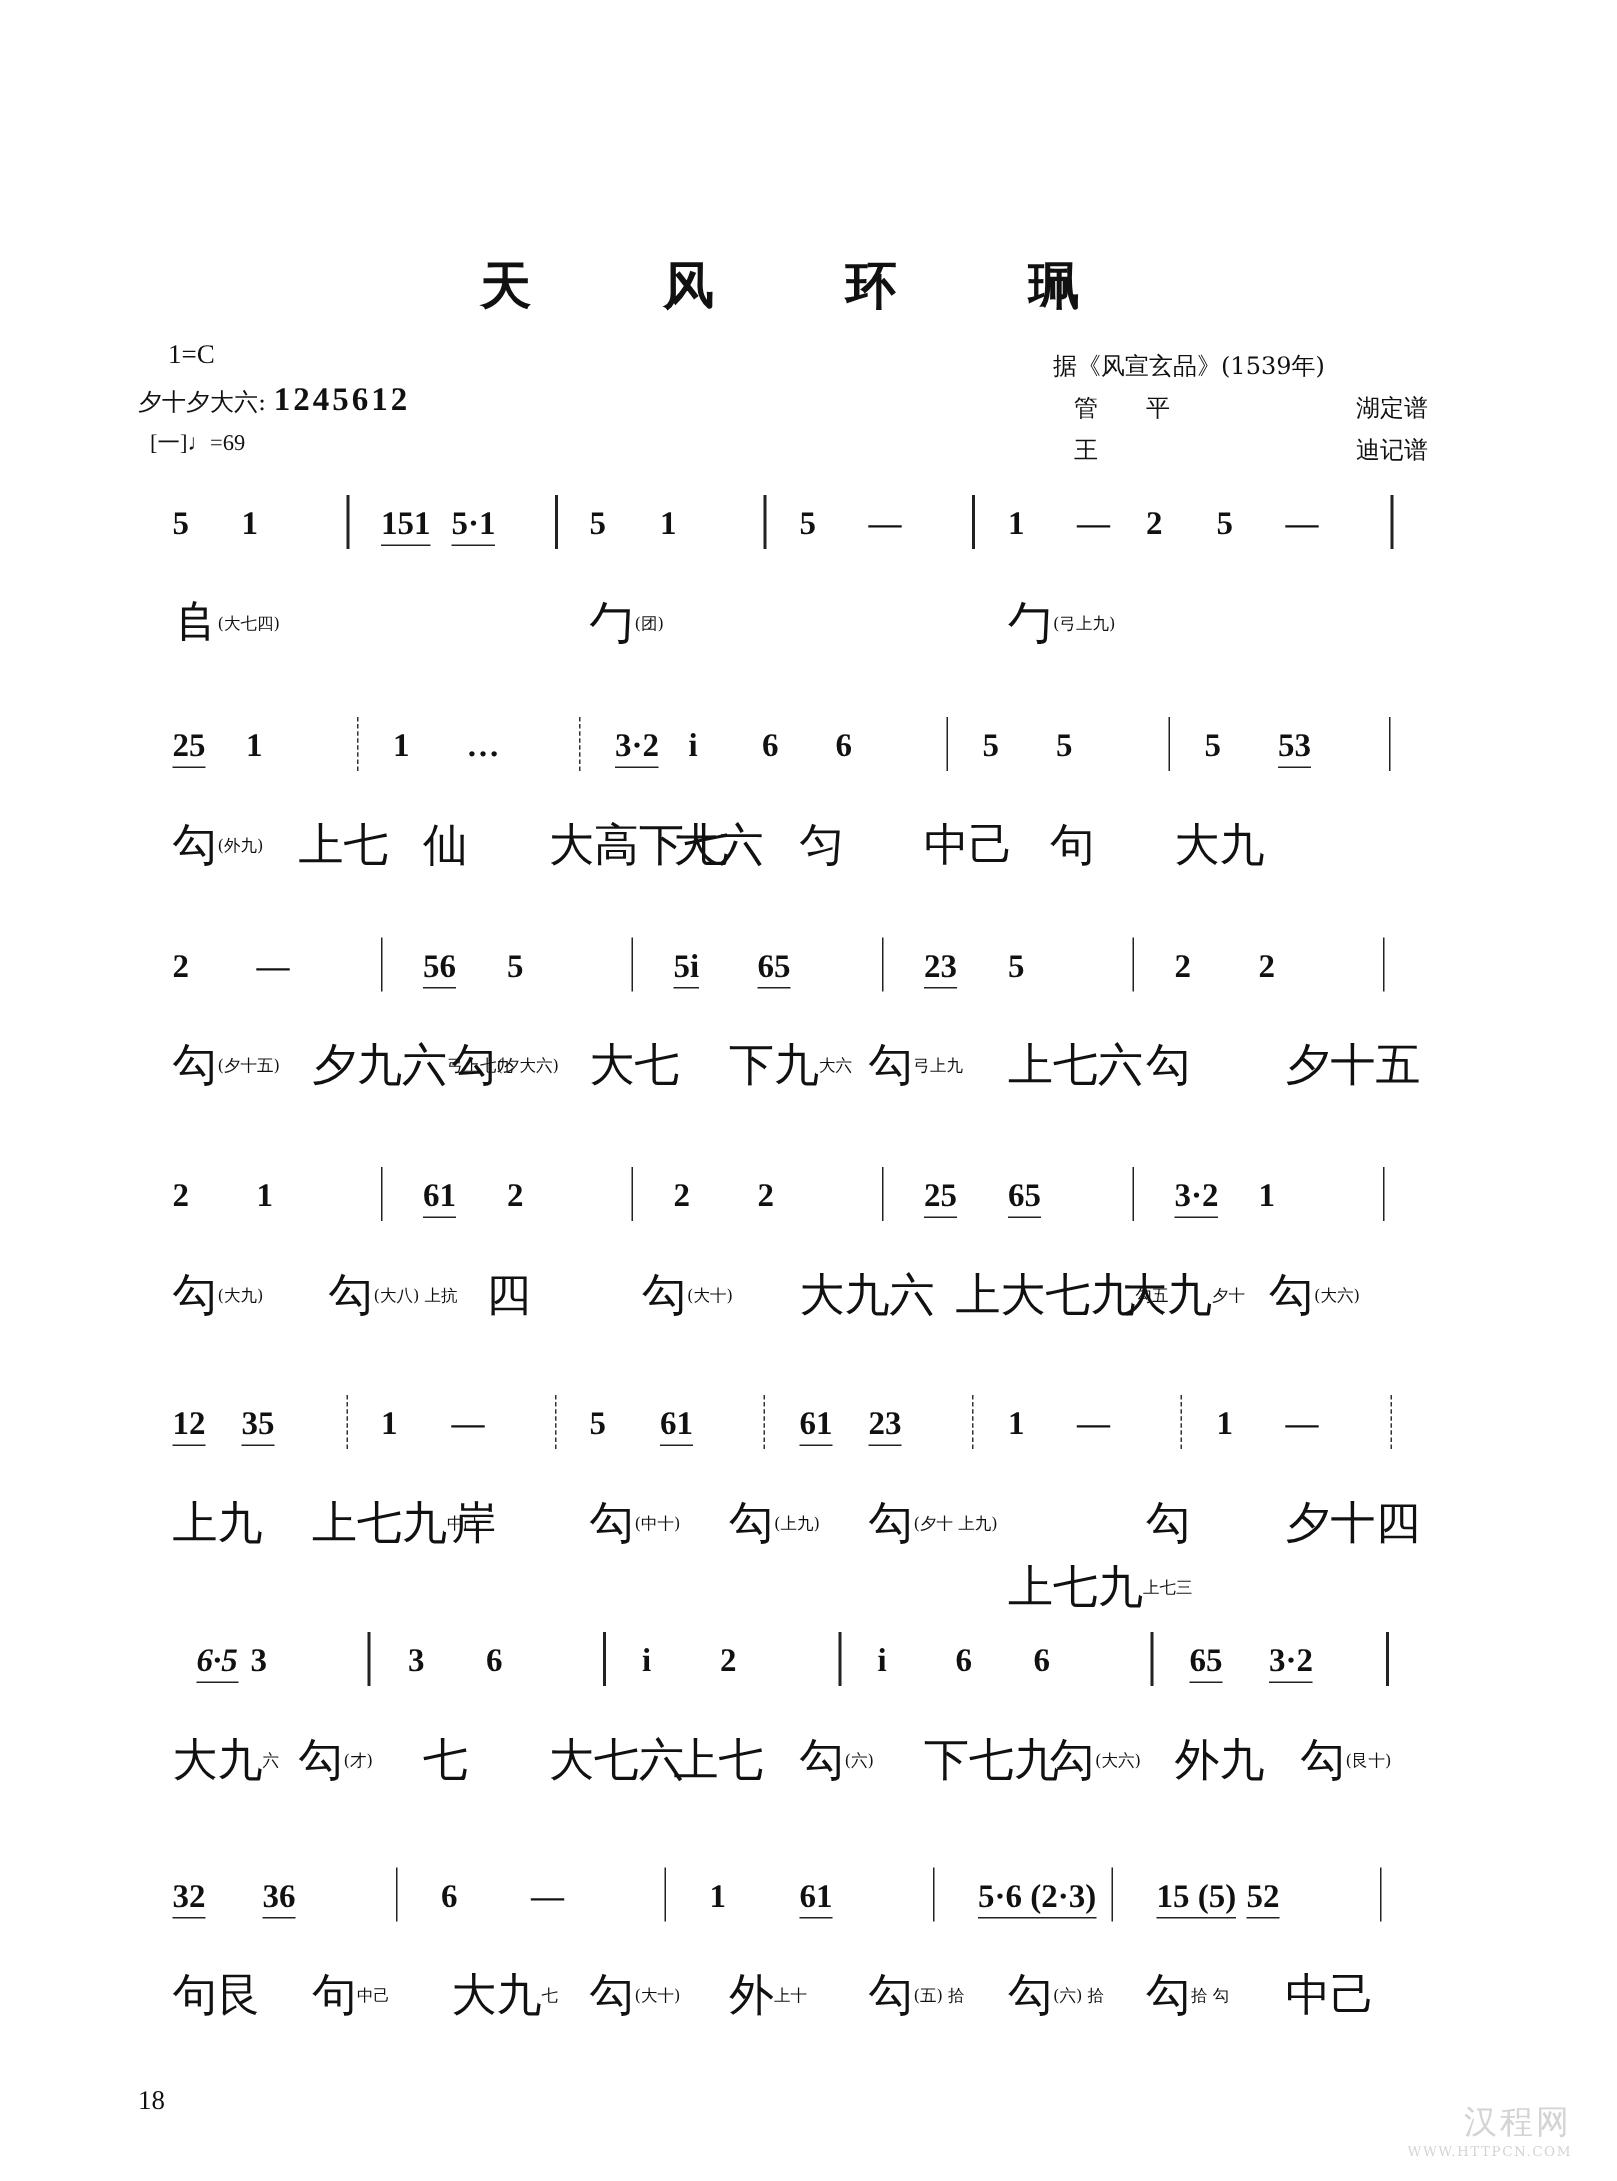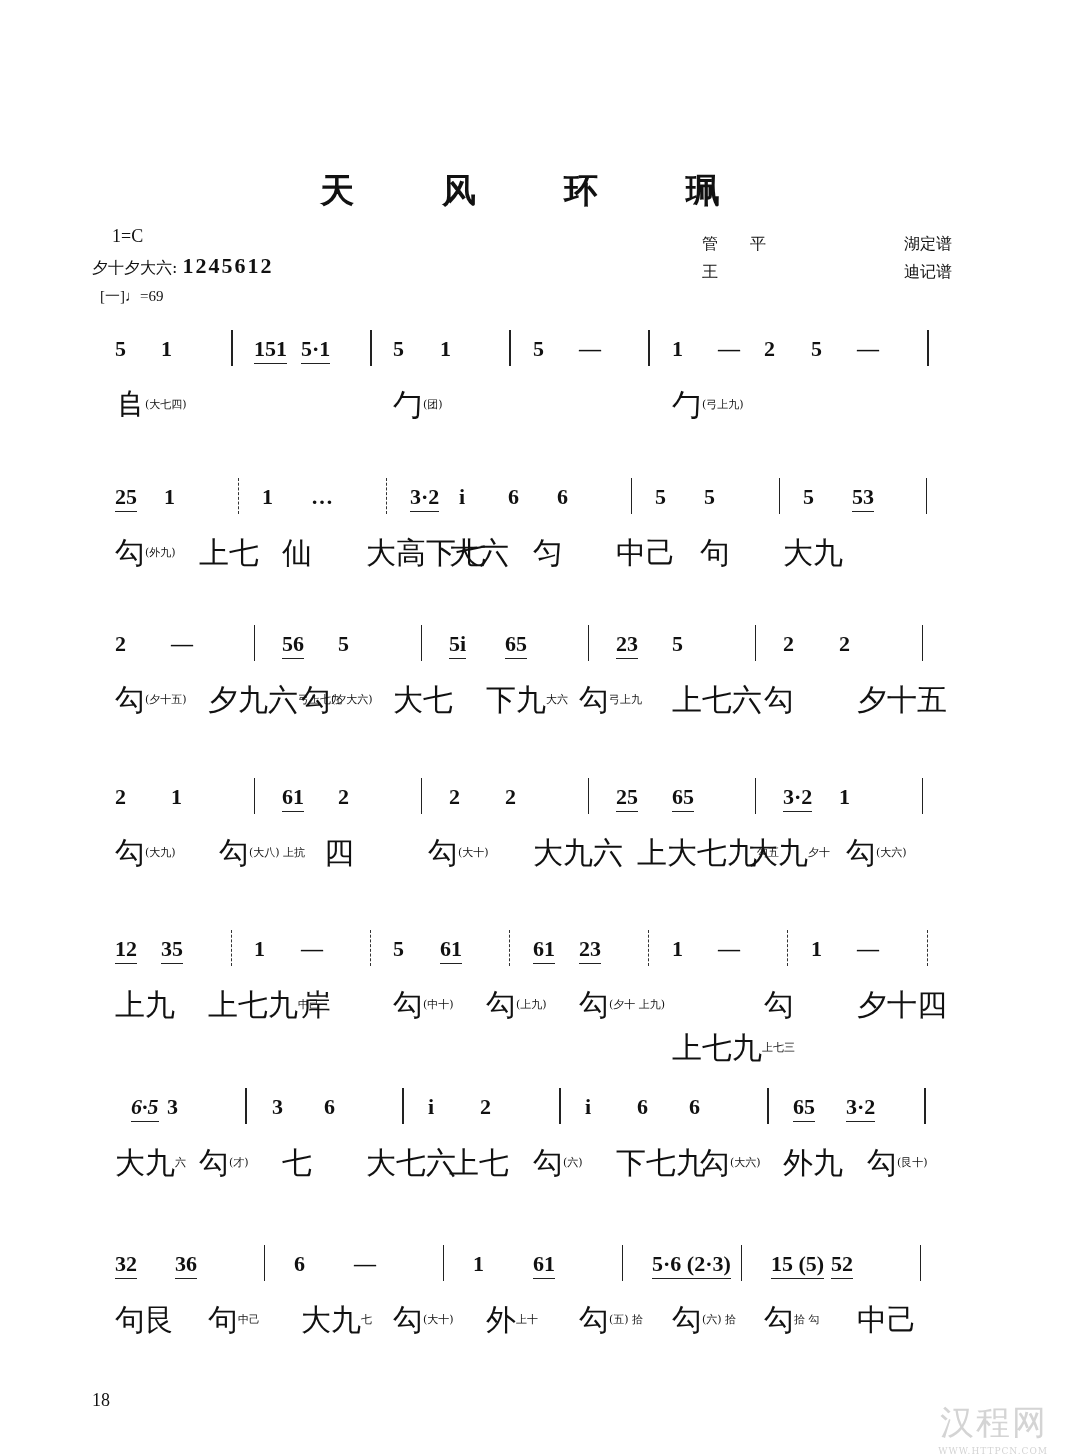--- a/index.html
+++ b/index.html
@@ -5,51 +5,52 @@
   html, body { margin:0; padding:0; background:#ffffff; }
   body { width:1078px; height:1454px; position:relative; overflow:hidden;
          font-family:"DejaVu Serif", serif; color:#111; }
   .title { position:absolute; top:168px; left:0; width:1078px; text-align:center;
            font-size:34px; font-weight:bold; letter-spacing:38px; font-family:"DejaVu Serif", serif; }
   .meta-left { position:absolute; left:92px; top:222px; font-size:16px; line-height:29px; }
   .meta-left .key { padding-left:20px; font-family:"Liberation Serif", serif; font-size:18px; }
   .tuning-notes { font-family:"Liberation Serif", serif; font-weight:bold; font-size:22px; letter-spacing:2px; position:relative; }
   .tempo { padding-left:8px; font-family:"Liberation Serif", serif; font-size:15px; }
   .meta-right { position:absolute; right:126px; top:230px; width:250px; font-size:16px; line-height:28px; }
-  .meta-right .row { display:flex; justify-content:space-between; }
+  .meta-right .row { display:flex; justify-content:space-between;margin-left:14px; }
   .system { position:absolute; left:115px; width:840px; }
   .notes-row { position:relative; height:40px; display:flex; align-items:center;
                font-family:"Liberation Serif", serif; font-weight:bold; font-size:22px; }
   .tok { position:absolute; top:6px; white-space:nowrap; }
   .tok.ul { border-bottom:1.5px solid #222; padding-bottom:1px; }
   .bar { position:absolute; top:0; width:1.5px; height:36px; background:#222; }
   .bar.dashed { background:none; border-left:1.5px dashed #333; }
   .tab-row { position:relative; height:60px; margin-top:18px; font-family:"DejaVu Serif", serif; }
-  .tab { position:absolute; top:0; font-size:30px; line-height:34px;text-align:center; }
+  .tab { position:absolute; top:0; font-size:30px; line-height:56px;text-align:center; }
   .tab small { font-size:11px; vertical-align:bottom; }
   .page-no { position:absolute; left:92px; top:1390px; font-size:18px; font-family:"Liberation Serif", serif; }
   .watermark { position:absolute; right:30px; top:1400px; color:#d4d4d4; text-align:right; }
-  .watermark .wm-title { font-size:34px; letter-spacing:2px; }
+  .watermark .wm-title { font-size:22px; letter-spacing:2px; }
   .watermark .wm-url { font-size:9px; letter-spacing:1px; }
 </style>
 </head>
 <body>
 
 <div class="title">天 风 环 珮</div>
 
 <div class="meta-left">
   <div class="key">1=C</div>
   <div>
     <span>夕十夕大六:</span>
     <span class="tuning-notes">1245612</span>
   </div>
   <div class="tempo">[一]♩=69</div>
 </div>
 
 <div class="meta-right">
+  <div>据《风宣玄品》(1539年)</div>
   <div class="row">
     <span>管　　平</span>
     <span>湖定谱</span>
   </div>
   <div class="row">
     <span>王</span>
     <span>迪记谱</span>
   </div>
 </div>
 

